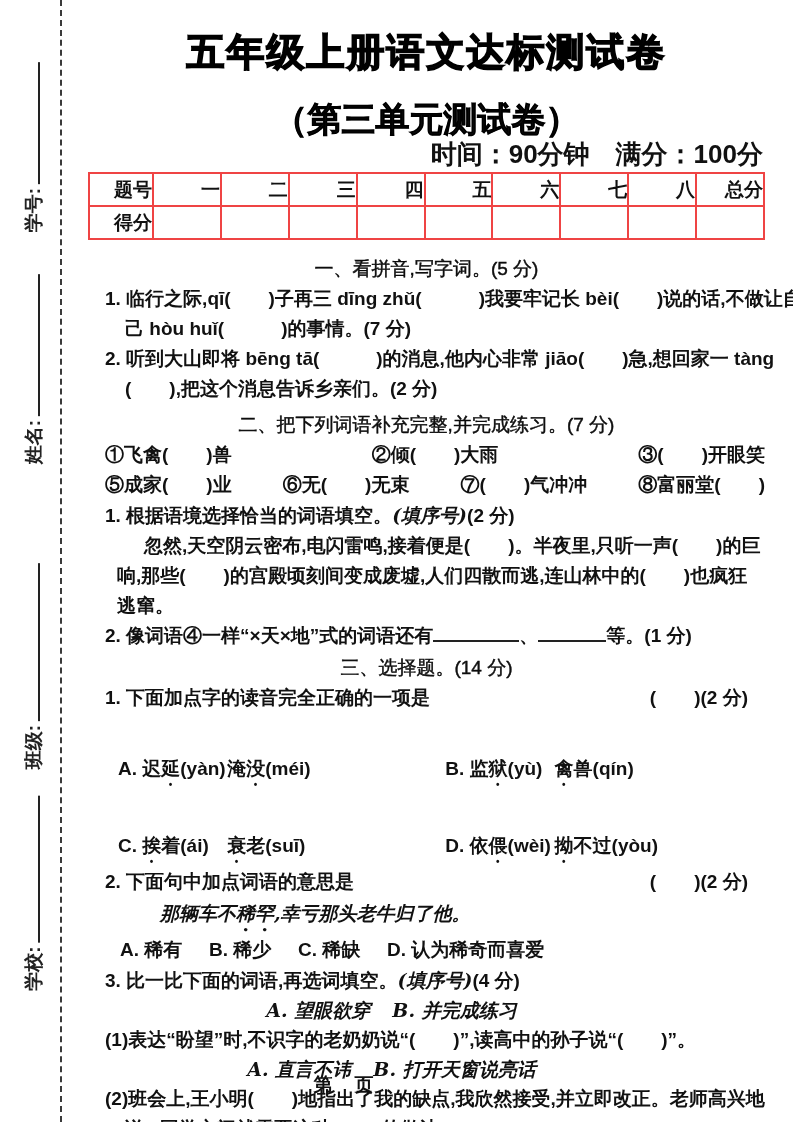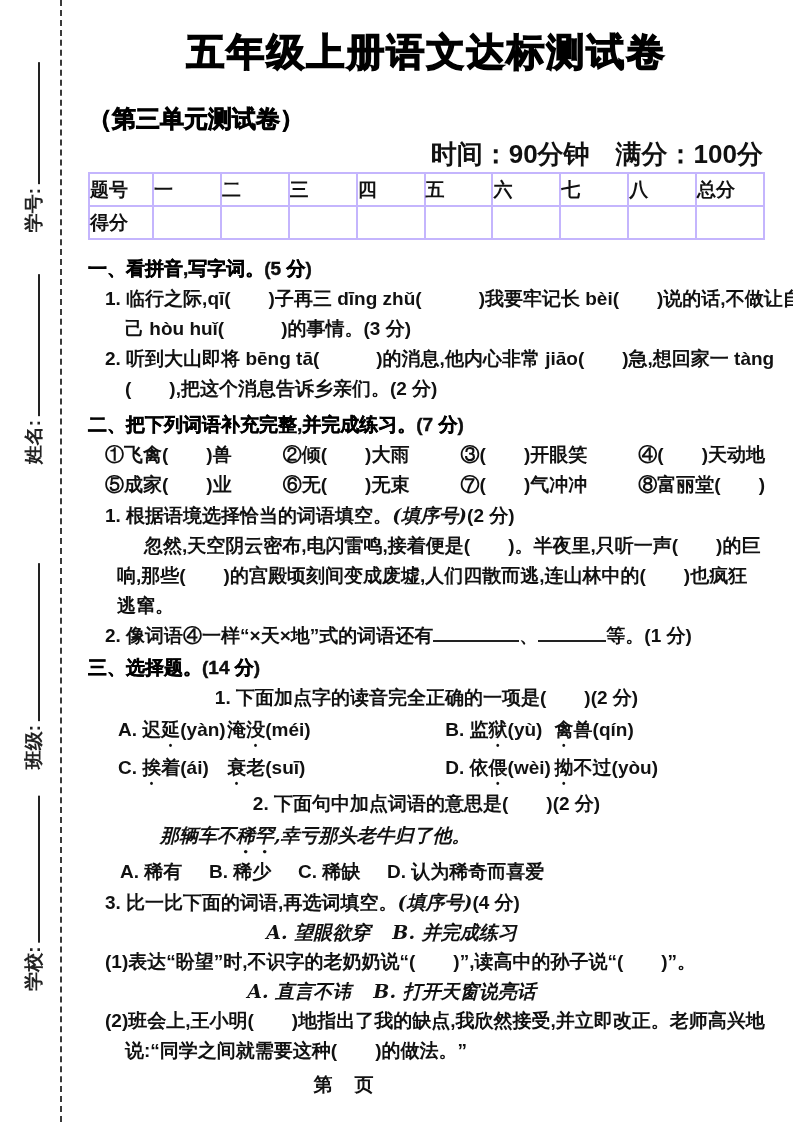--- a/index.html
+++ b/index.html
@@ -24,47 +24,47 @@
   .u2{top:369px;} .u2 .fill-line{width:142px;}
   .u3{top:666px;} .u3 .fill-line{width:158px;}
   .u4{top:893px;} .u4 .fill-line{width:147px;}
   
   .content{position:absolute;left:88px;top:20px;width:677px;}
   .title{
     text-align:center;font-size:38px;font-weight:900;letter-spacing:2px;
     line-height:64px;-webkit-text-stroke:1.5px #000;
   }
   .subtitle{
-    text-align:left;font-size:24px;font-weight:800;line-height:46px;
+    text-align:center;font-size:34px;font-weight:800;line-height:46px;
     margin-top:12px;-webkit-text-stroke:0.8px #000;
   }
   .meta{ text-align:right;font-size:26px;font-weight:700;line-height:24px;padding-right:2px;}
   table.score{ width:100%;border-collapse:collapse;table-layout:fixed;margin-top:6px;}
   table.score td{
-    border:2px solid #c4b5fd;height:31px;text-align:left;vertical-align:middle;
+    border:2px solid #ef4444;height:31px;text-align:right;vertical-align:middle;
     font-size:19px;font-weight:600;padding:0;
   }
   td.corner{width:62px;}
   
   .line{font-size:19px;font-weight:600;line-height:30px;white-space:nowrap;}
-  .sec-heading{font-weight:700;margin-top:0;-webkit-text-stroke:0.4px #000;}
+  .sec-heading{font-weight:400;margin-top:0;text-align:center;-webkit-text-stroke:0.4px #000;}
   .mt14{margin-top:14px;} .mt6{margin-top:6px;} .mt2{margin-top:2px;}
   .ind1{padding-left:17px;}
   .ind2{padding-left:37px;}
   .wordrow{display:flex;justify-content:space-between;padding-left:17px;}
   .para-line{margin-left:29px;}
   .para-first{text-indent:27px;}
   .blank{display:inline-block;height:4px;border-bottom:2px solid #222;vertical-align:baseline;}
   .b1{width:86px;} .b2{width:68px;}
-  .stemrow{display:flex;justify-content:center;padding-right:17px;}
+  .stemrow{display:flex;justify-content:space-between;padding-right:17px;}
   .stemrow .stem{padding-left:17px;}
   .kai{font-family:"DejaVu Serif",serif;font-style:italic;}
   .optline{padding-left:30px;line-height:34px;}
   .optgroup{display:inline-block;width:322px;}
-  .w1{display:inline-block;width:104px;}
+  .w1{display:inline-block;width:104px;margin-top:39px;}
   .dot{
     -webkit-text-emphasis:filled dot #111;
     -webkit-text-emphasis-position:under;
     text-emphasis:filled dot #111;
     text-emphasis-position:under left;
   }
   .sentence{margin-left:72px;line-height:32px;}
   .optsrow{display:flex;padding-left:32px;}
   .optsrow .oc{display:inline-block;}
   .oc1{width:89px;} .oc2{width:89px;} .oc3{width:89px;}
@@ -124,30 +124,29 @@
       <td></td>
       <td></td>
       <td></td>
       <td></td>
     </tr>
   </tbody>
     </table>
 
   <div class="line sec-heading mt14">一、看拼音,写字词。(5 分)</div>
   <div class="line ind1">1. 临行之际,qī(　　)子再三 dīng zhǔ(　　　)我要牢记长 bèi(　　)说的话,不做让自</div>
-  <div class="line ind2">己 hòu huǐ(　　　)的事情。(3 分)</div>
+  <div class="line ind2">己 hòu huǐ(　　　)的事情。(7 分)</div>
   <div class="line ind1">2. 听到大山即将 bēng tā(　　　)的消息,他内心非常 jiāo(　　)急,想回家一 tàng</div>
   <div class="line ind2">(　　),把这个消息告诉乡亲们。(2 分)</div>
 
   <div class="line sec-heading mt6">二、把下列词语补充完整,并完成练习。(7 分)</div>
   <div class="line wordrow">
     <span>①飞禽(　　)兽</span>
     <span>②倾(　　)大雨</span>
     <span>③(　　)开眼笑</span>
-    <span>④(　　)天动地</span>
   </div>
   <div class="line wordrow">
     <span>⑤成家(　　)业</span>
     <span>⑥无(　　)无束</span>
     <span>⑦(　　)气冲冲</span>
     <span>⑧富丽堂(　　)</span>
   </div>
   <div class="line ind1">
     <span>1. 根据语境选择恰当的词语填空。</span><span class="kai">(填序号)</span><span>(2 分)</span>
   </div>

